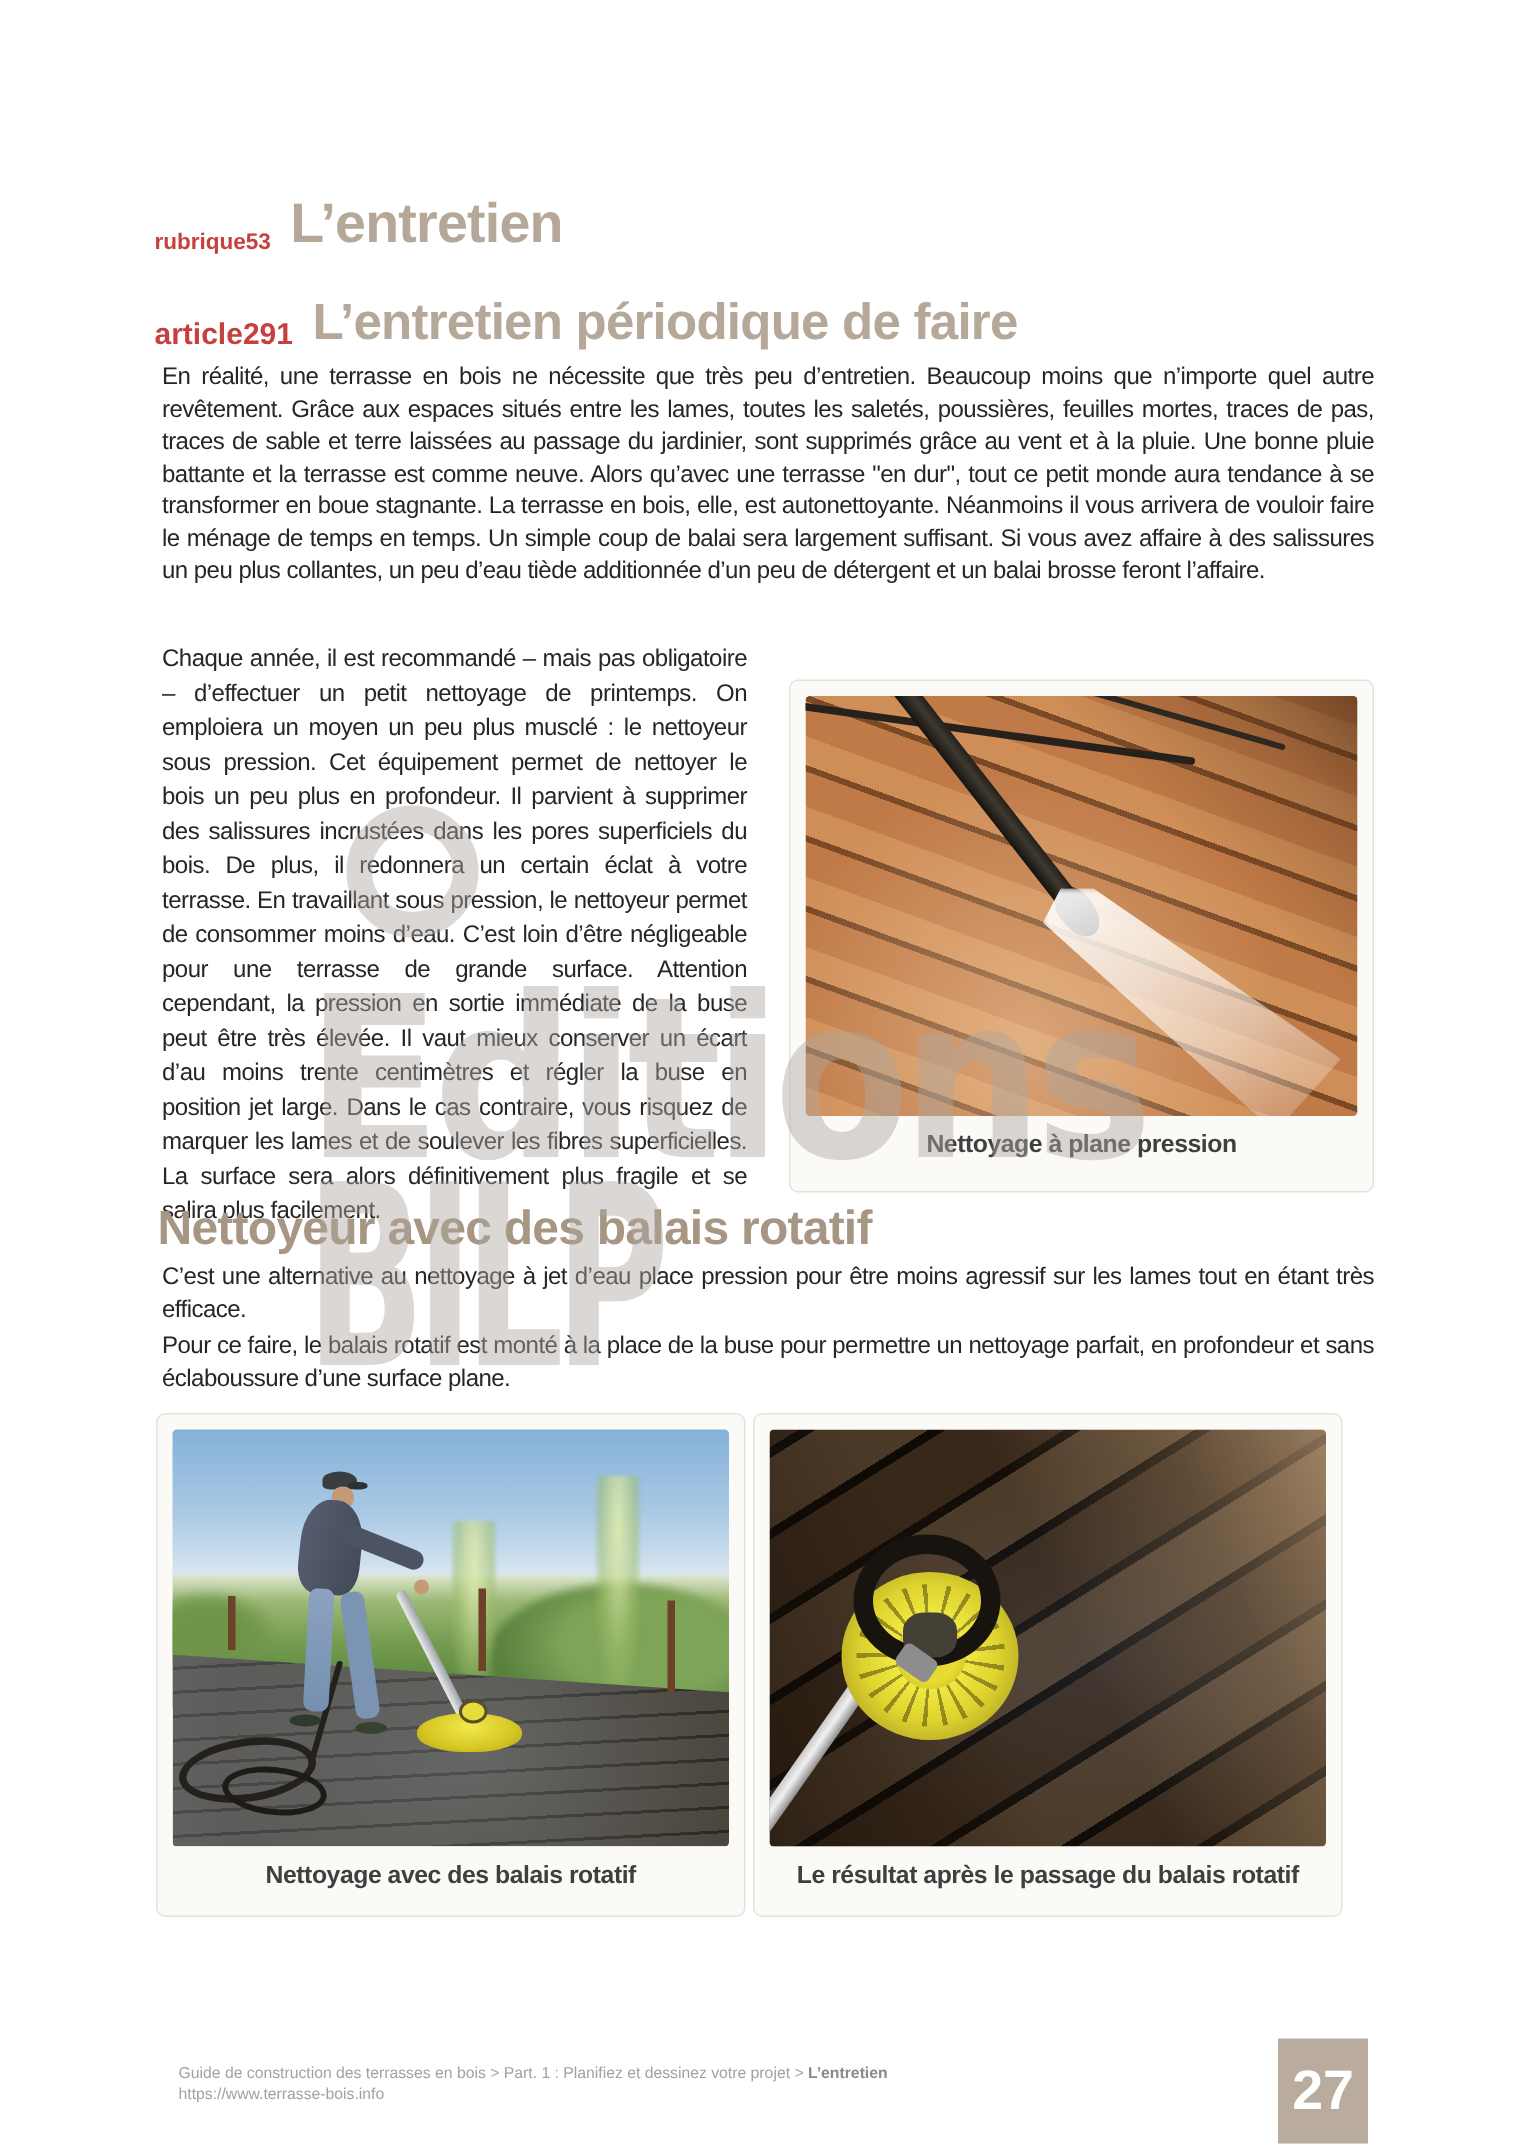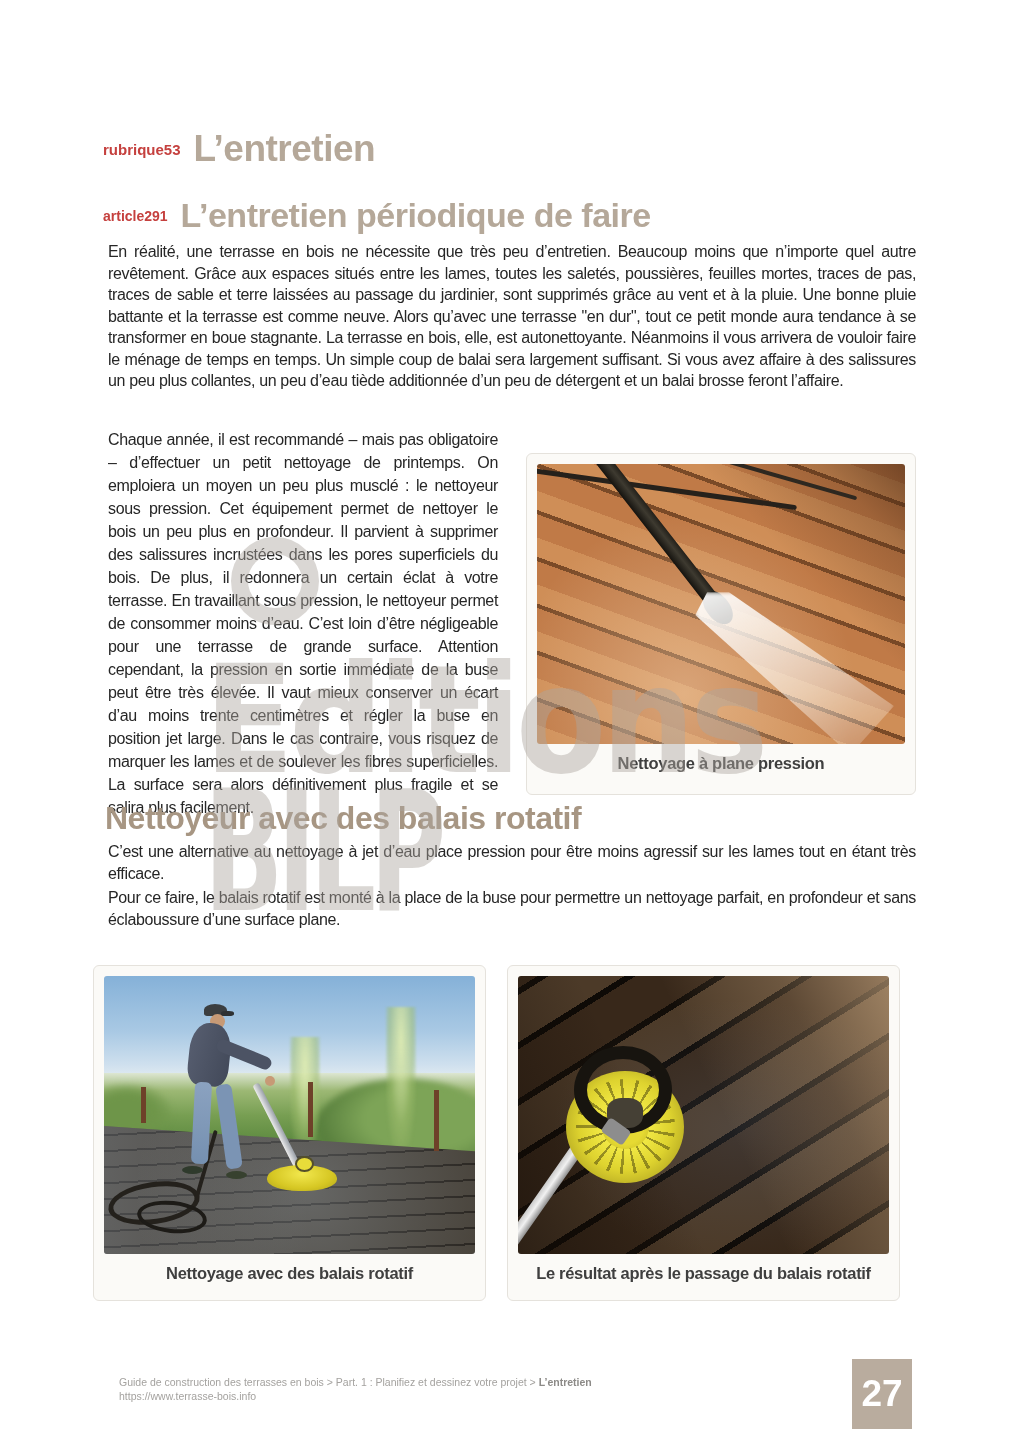--- a/index.html
+++ b/index.html
@@ -10,47 +10,47 @@
 
   
   .band { position:absolute; left:0; top:0; width:1024px; height:110px; background:#b9ac9e; }
   .band-title { position:absolute; left:110px; bottom:20px; color:#ffffff; font-weight:bold;
                 font-size:22px; letter-spacing:-0.2px; }
   .chapter-box { position:absolute; left:820px; top:0; width:97px; height:110px; background:#cd5156;
                  display:flex; align-items:center; justify-content:center; }
   .chapter-box span { color:#ffffff; font-weight:bold; font-size:68px; line-height:1; padding-bottom:14px; }
 
   
-  .title-row { position:absolute; display:flex; align-items:center; gap:13px; white-space:nowrap; }
+  .title-row { position:absolute; display:flex; align-items:flex-end; gap:13px; white-space:nowrap; }
   .red-label { color:#c5403e; font-weight:bold; }
   .rubrique-row { left:103px; top:128px; }
   .rubrique-row .red-label { font-size:15px; }
   .rubrique-row h1 { color:#b5a899; font-weight:bold; font-size:37px; letter-spacing:-0.5px; }
   .article-row { left:103px; top:196px; }
-  .article-row .red-label { font-size:14px; }
+  .article-row .red-label { font-size:20px; }
   .article-row h2 { color:#b5a899; font-weight:bold; font-size:34px; letter-spacing:-0.5px; }
 
   
   .para, .col-text, .rotary-paras p {
     font-size:16px; line-height:21.5px; letter-spacing:-0.35px; color:#262626; text-align:justify;
   }
   .para.intro { position:absolute; left:108px; top:241px; width:808px; }
 
   .columns { position:absolute; left:108px; top:428px; width:808px; display:flex; gap:28px; align-items:center; }
   .col-text { width:390px; line-height:23px; }
 
   .section-heading { position:absolute; left:105px; top:800px; color:#a79683; font-weight:bold;
                      font-size:32px; letter-spacing:-0.5px; }
   .rotary-paras { position:absolute; left:108px; top:841px; width:808px; }
   .rotary-paras p + p { margin-top:3px; }
 
   
   .figure-box { background:#fbfaf7; border:1px solid #e5e2dc; border-radius:6px; padding:10px 10px 0 10px; }
   .fig-top { width:390px; height:342px; }
-  .figures-row { position:absolute; left:93px; top:942px; width:808px; display:flex; gap:21px;margin-top:23px; }
+  .figures-row { position:absolute; left:104px; top:942px; width:808px; display:flex; gap:5px; }
   .fig-bottom { width:393px; height:336px; }
   .figure-box figcaption { text-align:center; font-weight:bold; color:#3f3f3f; font-size:16.5px;
                            letter-spacing:-0.3px; margin-top:10px; }
   .photo { position:relative; overflow:hidden; border-radius:3px; width:100%; }
   .fig-top .photo { height:280px; }
   .fig-bottom .photo { height:278px; }
 
   
   .photo-pressure {
     background:

